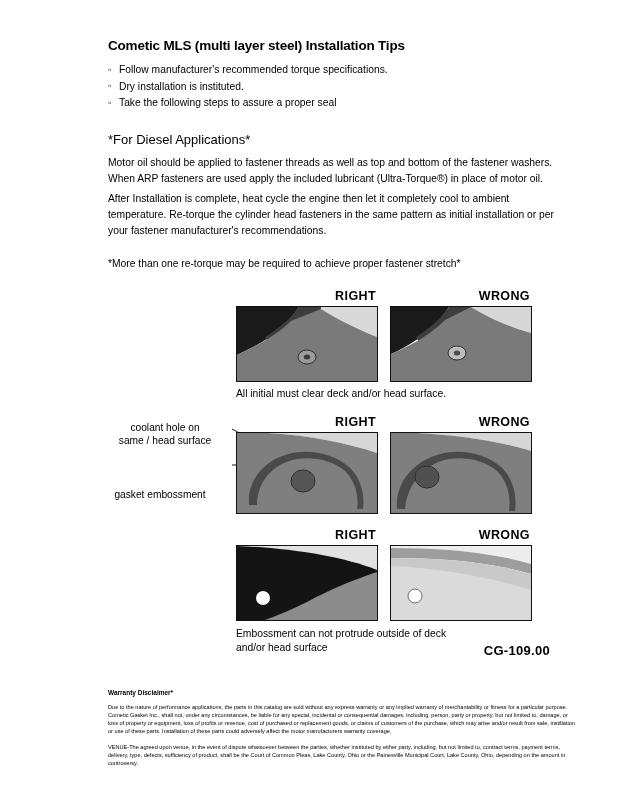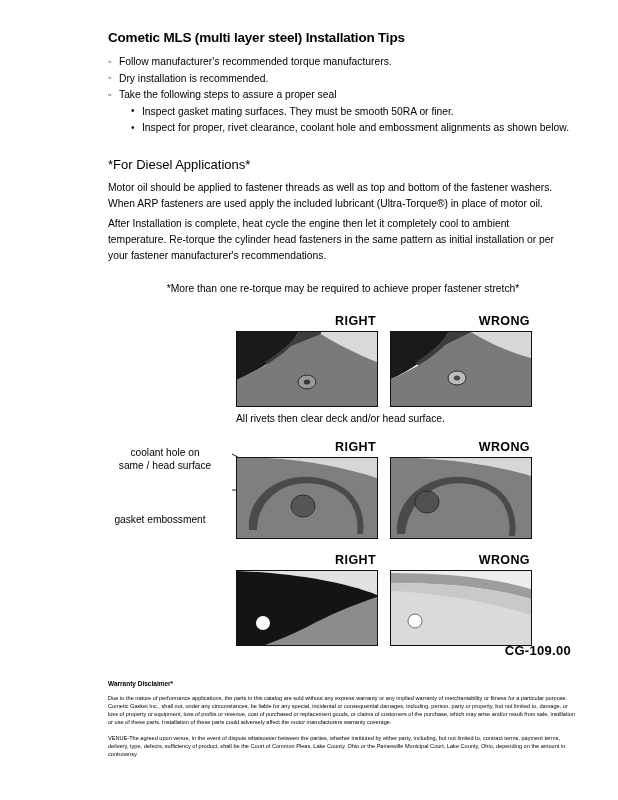--- a/index.html
+++ b/index.html
@@ -13,21 +13,21 @@
     font-family: "Liberation Sans", sans-serif;
     color: #000000;
     overflow: hidden;
     position: relative;
   }
   .page {
     position: relative;
     width: 618px;
     height: 680px;
     box-sizing: border-box;
-    padding: 30px 40px 0 40px;
+    padding: 38px 40px 0 40px;
   }
 
   h1.title {
     font-size: 13.5px;
     font-weight: bold;
     margin: 0 0 9px 68px;
     letter-spacing: -0.2px;
   }
 
   ul.bullets {
@@ -78,21 +78,20 @@
     margin: 0 0 0 68px;
     max-width: 450px;
   }
   p.para + p.para {
     margin-top: 4px;
   }
   p.note {
     font-size: 10.3px;
     line-height: 15px;
     margin: 17px 0 0 68px;
-    text-align: center;
   }
 
   
   .figures {
     margin-top: 18px;
     position: relative;
   }
   .fig-row {
     display: flex;
     gap: 14px;
@@ -159,43 +158,39 @@
     margin: 0 0 7px 0;
   }
   .warranty p {
     font-size: 5.6px;
     line-height: 8px;
     margin: 0 0 8px 0;
     text-align: left;
   }
   .docnum {
     position: absolute;
-    right: 47px;
+    right: 68px;
     bottom: 22px;
     font-size: 13px;
     font-weight: bold;
     letter-spacing: 0.3px;
   }
 </style>
 </head>
 <body>
 
 <div class="page">
 
   <h1 class="title">Cometic MLS (multi layer steel) Installation Tips</h1>
 
   <ul class="bullets">
-    <li>Follow manufacturer's recommended torque manufacturers.</li>
-    <li>Dry installation is recommended.</li>
+    <li>Follow manufacturer's recommended torque specifications.</li>
+    <li>Dry installation is instituted.</li>
     <li>
       <span>Take the following steps to assure a proper seal</span>
-      <ul class="subbullets">
-        <li>Inspect gasket mating surfaces.  They must be smooth 50RA or finer.</li>
-        <li>Inspect for proper, rivet clearance, coolant hole and embossment alignments as shown below.</li>
-      </ul>
     </li>
   </ul>
 
   <h2 class="subtitle">*For Diesel Applications*</h2>
   <p class="para">Motor oil should be applied to fastener threads as well as top and bottom of the fastener washers.  When ARP fasteners are used apply the included lubricant (Ultra-Torque®) in place of motor oil.</p>
   <p class="para">After Installation is complete, heat cycle the engine then let it completely cool to ambient temperature. Re-torque the cylinder head fasteners in the same pattern as initial installation or per your fastener manufacturer's recommendations.</p>
   <p class="note">*More than one re-torque may be required to achieve proper fastener stretch*</p>
 
   <div class="figures">
 
@@ -222,21 +217,21 @@
             <path d="M0,0 L140,0 L140,26 C118,20 96,10 80,0 Z" fill="#d7d7d7"></path>
             <path d="M0,0 L58,0 C48,16 32,30 14,40 C9,43 4,45 0,47 Z" fill="#1a1a1a"></path>
             <path d="M58,0 L80,0 C80,10 76,22 68,32 C62,40 54,47 46,52 C37,46 29,38 25,30 C37,22 50,12 58,0 Z" fill="#3d3d3d"></path>
             <path d="M80,0 C96,10 118,20 140,26 L140,74 L0,74 L0,47 C5,45 11,42 17,39 C31,32 44,23 54,13 Z" fill="#7a7a7a"></path>
             <ellipse cx="66" cy="46" rx="9" ry="7" fill="#bdbdbd" stroke="#2b2b2b" stroke-width="1"></ellipse>
             <ellipse cx="66" cy="46" rx="3.2" ry="2.5" fill="#4a4a4a"></ellipse>
           </svg>
         </div>
       </div>
     </div>
-    <div class="caption">All rivets then clear deck and/or head surface.</div>
+    <div class="caption">All initial must clear deck and/or head surface.</div>
 
     <div style="position:relative; margin-top:14px;">
       <div class="callouts">
         <div class="callout-text" style="left:60px; top:6px; width:130px;">
           <span>coolant hole on</span><br>
           <span>same / head surface</span>
         </div>
         <div class="callout-text" style="left:50px; top:46px; width:140px;margin-top:27px;">gasket embossment</div>
         <svg width="200" height="90" style="position:absolute; left:0; top:0;">
           <line x1="192" y1="14" x2="228" y2="33" stroke="#000" stroke-width="0.9"></line>
@@ -294,20 +289,24 @@
             <rect x="0" y="0" width="140" height="74" fill="#ffffff"></rect>
             <path d="M0,0 L140,0 L140,18 C100,6 50,2 0,2 Z" fill="#ededed"></path>
             <path d="M0,2 C50,2 100,6 140,18 L140,28 C100,16 50,12 0,12 Z" fill="#9d9d9d"></path>
             <path d="M0,12 C50,12 100,16 140,28 L140,74 L0,74 Z" fill="#c9c9c9"></path>
             <path d="M0,20 C46,22 96,30 140,44 L140,74 L0,74 Z" fill="#dadada"></path>
             <circle cx="24" cy="50" r="7" fill="#ffffff" stroke="#6a6a6a" stroke-width="1"></circle>
           </svg>
         </div>
       </div>
     </div>
+    <div class="caption wide">
+      <span>Embossment can not protrude outside of deck</span><br>
+      <span>and/or head surface</span>
+    </div>
 
   </div>
 
   <div class="warranty">
     <h3>Warranty Disclaimer*</h3>
     <p>Due to the nature of performance applications, the parts in this catalog are sold without any express warranty or any implied warranty of merchantability or fitness for a particular purpose.  Cometic Gasket Inc., shall not, under any circumstances, be liable for any special, incidental or consequential damages, including, person, party or property, but not limited to, damage, or loss of property or equipment, loss of profits or revenue, cost of purchased or replacement goods, or claims of customers of the purchase, which may arise and/or result from sale, instillation or use of these parts.  Installation of these parts could adversely affect the motor manufacturers warranty coverage.</p>
     <p>VENUE-The agreed upon venue, in the event of dispute whatsoever between the parties, whether instituted by either party, including, but not limited to, contract terms, payment terms, delivery, type, defects, sufficiency of product, shall be the Court of Common Pleas, Lake County, Ohio or the Painesville Municipal Court, Lake County, Ohio, depending on the amount in controversy.</p>
 
   </div>
 

